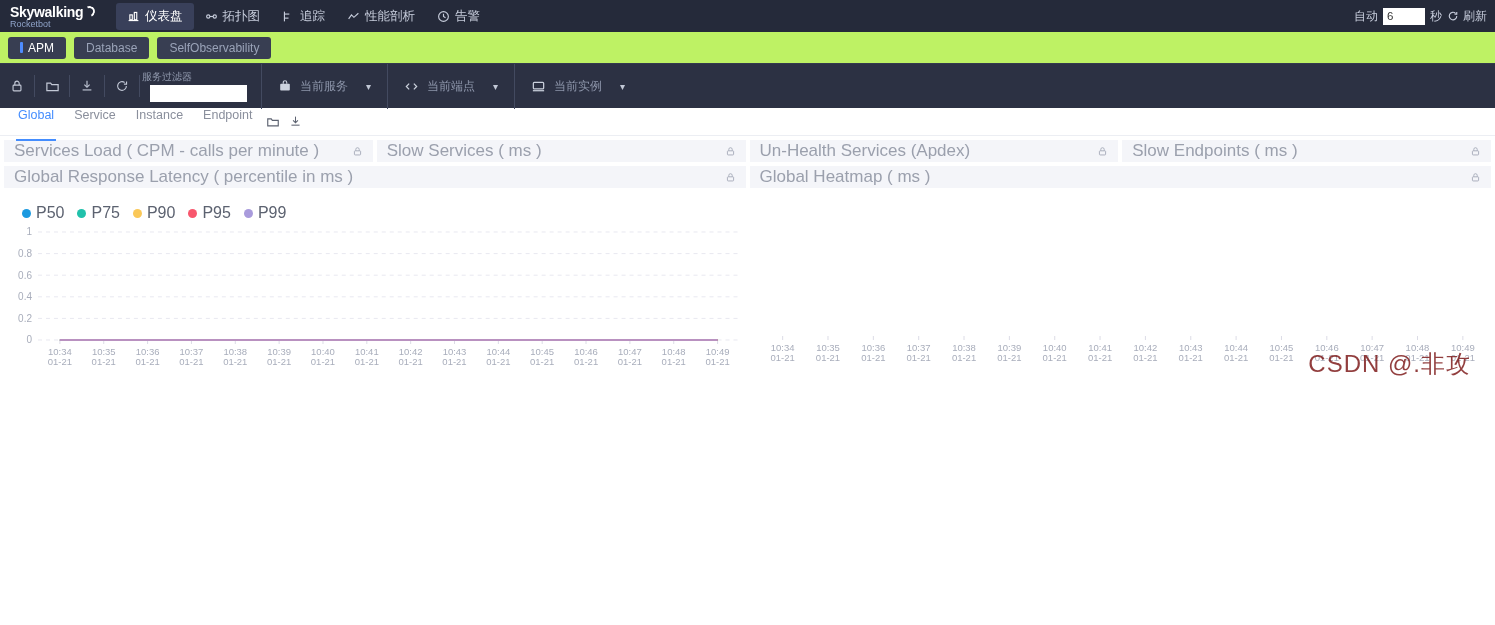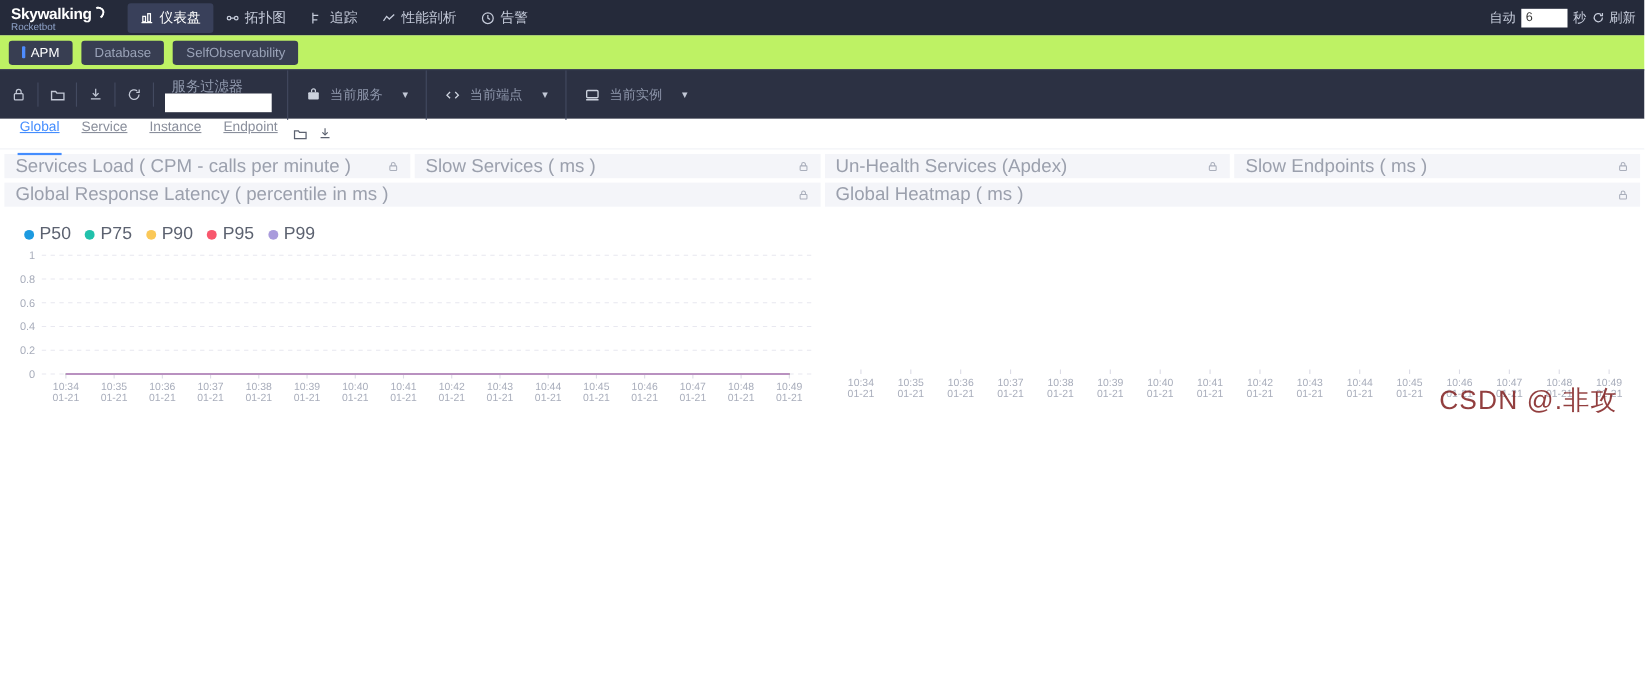--- a/index.html
+++ b/index.html
@@ -68,21 +68,21 @@
   .tb-ic{
     width:34px; height:45px; display:flex; align-items:center; justify-content:center;
     color:#c2c8d6; cursor:pointer;
   }
   .vsep{ width:1px; height:22px; background:#434a60; }
   .filter-group{
     position:relative; height:45px; display:flex; align-items:flex-end;
     padding:0 14px 7px 10px;
   }
   .filter-label{
-    position:absolute; top:6px; left:16px; font-size:13px; color:#9099ad;
+    position:absolute; top:6px; left:2px; font-size:10px; color:#9099ad;
     white-space:nowrap;
   }
   .filter-input{
     width:97px; height:17px; background:#fff; border:none; padding:0 4px;
     font-size:11px; color:#333; font-family:"Liberation Sans", sans-serif;
   }
   .dd{
     height:45px; display:flex; align-items:center; gap:8px; padding:0 16px;
     cursor:pointer; border-left:1px solid #434a60;
   }
@@ -90,21 +90,21 @@
   .dd .caret{ color:#c2c8d6; font-size:10px; margin-left:10px; }
   .dd svg{ color:#ccd2de; }
 
   
   .subtabs{
     height:28px; background:#fff; display:flex; align-items:center; gap:0;
     padding-left:8px; border-bottom:1px solid #eceef3;
   }
   .stab{
     font-size:12.5px; color:#8a8f9c; padding:0 10px; line-height:27px;
-    height:39px; cursor:pointer; position:relative; white-space:nowrap;text-decoration:underline;
+    height:39px; cursor:pointer; position:relative; white-space:nowrap;
   }
   .stab.active{ color:#448dfe; }
   .stab.active:after{
     content:""; position:absolute; left:8px; right:8px; bottom:0; height:2px;
     background:#448dfe;
   }
   .stab-ic{
     width:22px; height:28px; display:flex; align-items:center; justify-content:center;
     color:#5c6270; cursor:pointer;
   }

